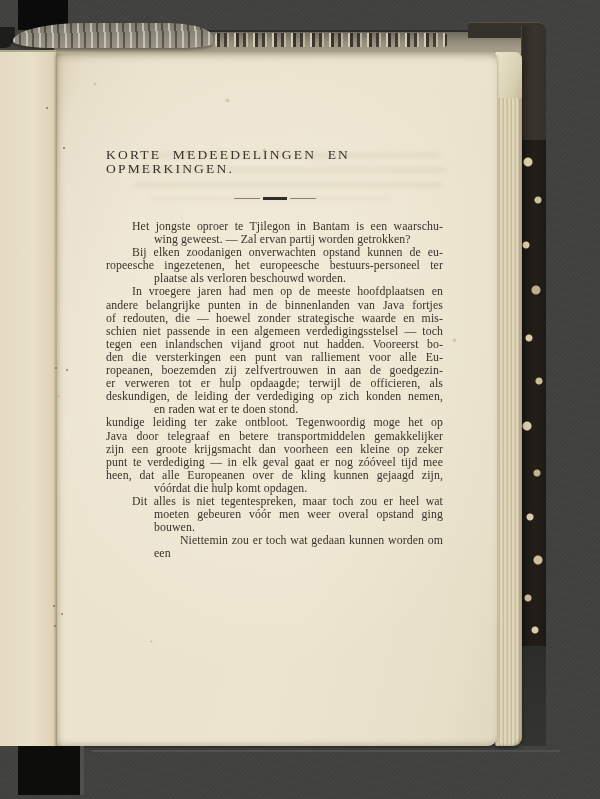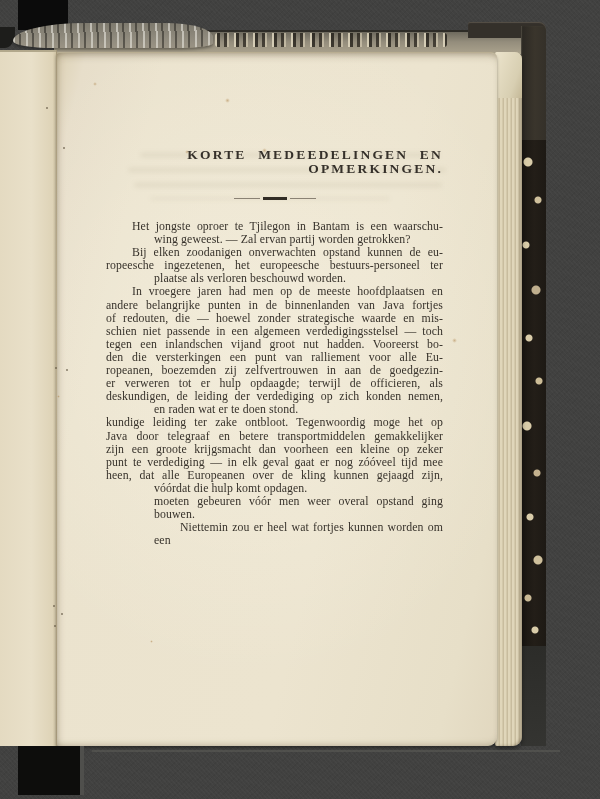--- a/index.html
+++ b/index.html
@@ -86,22 +86,22 @@
       inset 5px 0 9px -5px rgba(98,84,58,.55),
       inset 0 7px 9px -6px rgba(98,84,58,.5),
       inset 0 -5px 8px -6px rgba(98,84,58,.4),
       0 2px 3px rgba(0,0,0,.35);
   }
   .gutter-line { position:absolute; left:56px; top:50px; width:1px; height:696px;
     background:linear-gradient(#a5987a, #baad8e 40%, #a5987a); }
 
   
   .content { position:absolute; left:106px; top:148px; width:337px; color:var(--ink, #37322b); }
-  .heading { font-size:13.5px; line-height:14px; text-align:right;
-    letter-spacing:2.2px; word-spacing:6px; color:#35302a;font-weight:bold; }
+  .heading { font-size:13.5px; line-height:14px; text-align:left;
+    letter-spacing:2.2px; word-spacing:6px; color:#35302a; }
   .divider { margin:21px auto 0; width:82px; height:3px;
     display:flex; align-items:center; justify-content:center; gap:3px; }
   .divider .thin  { width:26px; height:1px; background:#8a8274; }
   .divider .thick { width:24px; height:3px; background:#322d26; }
   .text-block { margin-top:20px; font-size:11.8px; line-height:13.1px;
     letter-spacing:.1px; }
   .line { text-align:justify; text-align-last:justify; white-space:nowrap; overflow:hidden; }
   .line.last { text-align-last:auto; white-space:normal;margin-left:48px; }
   .line.first { text-indent:26px; }
 
@@ -181,24 +181,25 @@
         </div>
         <div>
           <div class="line">kundige leiding ter zake ontbloot. Tegenwoordig moge het op</div>
           <div class="line">Java door telegraaf en betere transportmiddelen gemakkelijker</div>
           <div class="line">zijn een groote krijgsmacht dan voorheen een kleine op zeker</div>
           <div class="line">punt te verdediging — in elk geval gaat er nog zóóveel tijd mee</div>
           <div class="line">heen, dat alle Europeanen over de kling kunnen gejaagd zijn,</div>
           <div class="line last">vóórdat die hulp komt opdagen.</div>
         </div>
         <div>
+          <div class="line first">Dit alles is niet tegentespreken, maar toch zou er heel wat</div>
           <div class="line last">moeten gebeuren vóór men weer overal opstand ging bouwen.</div>
         </div>
         <div>
-          <div class="line first last">Niettemin zou er heel wat fortjes kunnen worden om een</div>
+          <div class="line first last">Niettemin zou er toch wat gedaan kunnen worden om een</div>
         </div>
       </div>
   </div>
 
   <div id="foxing">
       <div class="fox t" style="left: 93px; top: 82px; width: 4px; height: 4px;"></div>
       <div class="fox t" style="left: 225px; top: 98px; width: 5px; height: 5px;"></div>
       <div class="fox d" style="left: 46px; top: 107px; width: 2px; height: 2px;"></div>
       <div class="fox d" style="left: 63px; top: 147px; width: 2px; height: 2px;"></div>
       <div class="fox t" style="left: 185px; top: 150px; width: 4px; height: 4px;"></div>

